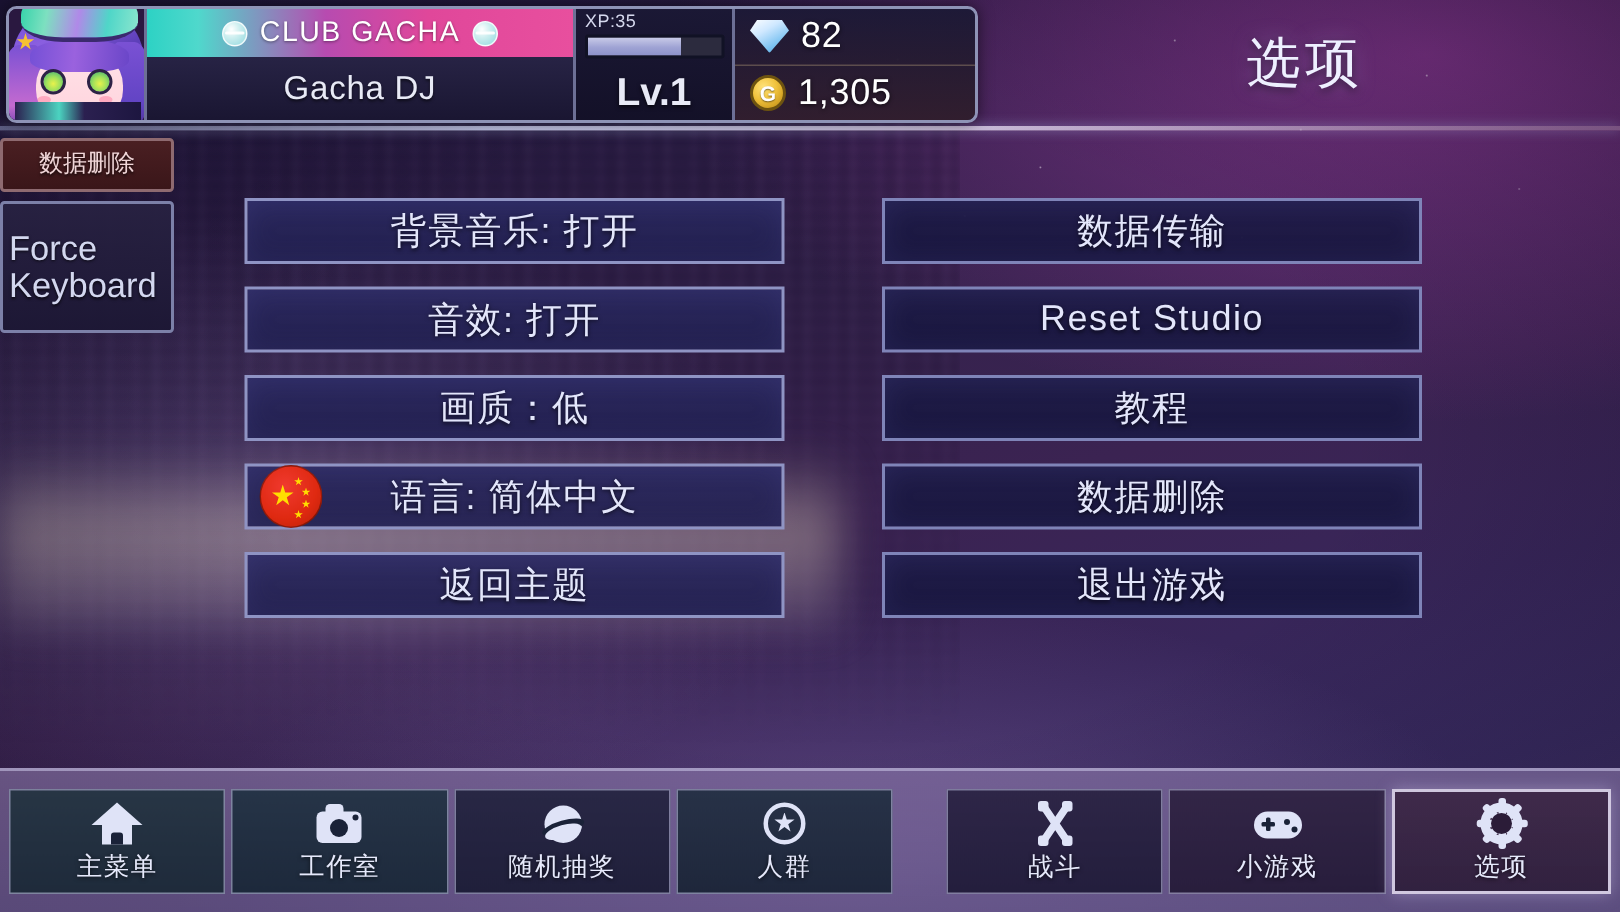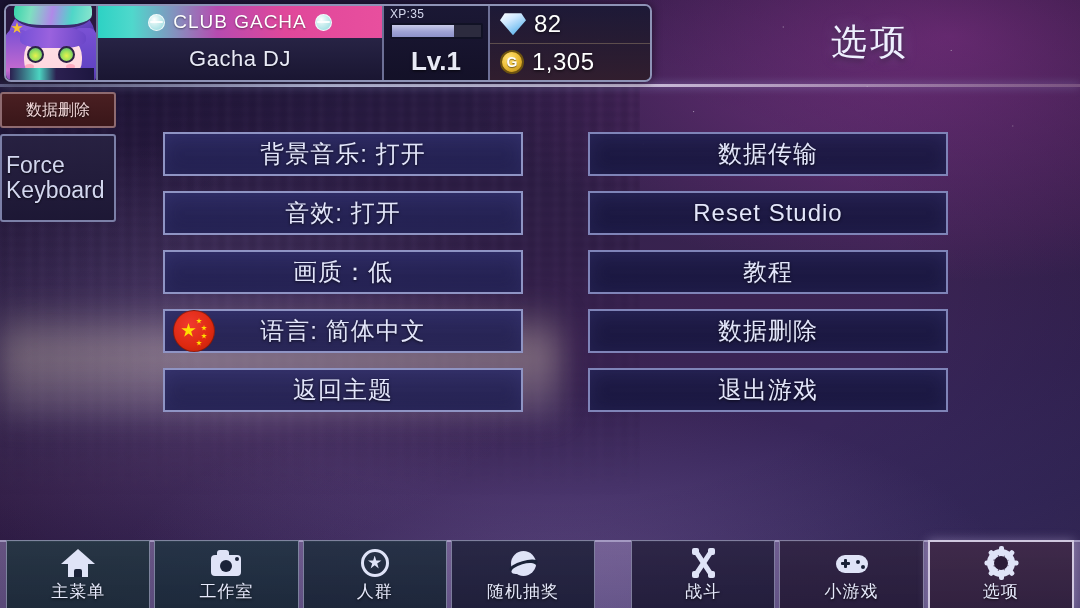--- a/index.html
+++ b/index.html
@@ -248,21 +248,21 @@
     clip-path:polygon(50% 0,61% 35%,98% 35%,68% 57%,79% 92%,50% 70%,21% 92%,32% 57%,2% 35%,39% 35%);
   }
   .flag-icon .s1{ left:7px;  top:12px; width:15px; height:15px; }
   .flag-icon .s2{ left:22px; top:7px;  width:6px;  height:6px; }
   .flag-icon .s3{ left:27px; top:14px; width:6px;  height:6px; }
   .flag-icon .s4{ left:27px; top:22px; width:6px;  height:6px; }
   .flag-icon .s5{ left:22px; top:29px; width:6px;  height:6px; }
 
   
   .navbar{
-    position:absolute; left:0; bottom:0; width:1080px; height:68px;
+    position:absolute; left:0; bottom:0; width:1080px; height:96px;
     background:linear-gradient(180deg, rgba(148,128,178,.55), rgba(120,104,156,.6));
     display:flex; align-items:center; padding:0 6px; gap:4px;
     border-top:2px solid rgba(215,210,240,.55);
   }
   .nav-item{
     flex:1 1 0; height:70px; border:1px solid rgba(200,200,235,.55);
     background:linear-gradient(180deg, rgba(26,36,56,.82), rgba(22,26,48,.86));
     display:flex; flex-direction:column; align-items:center; justify-content:center; gap:2px;
     color:#e6e9fb; position:relative;
   }
@@ -470,39 +470,39 @@
         <span class="ico-cam">
             <i class="hump"></i>
             <i class="body"></i>
             <i class="lens"></i>
             <i class="dot"></i>
           </span>
       </span>
       <span class="nav-label">工作室</span>
     </div>
 
-    <div class="nav-item a3">
-      <span class="nav-ico">
-        <span class="ico-star">
-            <i class="ring"></i>
-            <i class="st"></i>
-          </span>
-      </span>
-      <span class="nav-label">人群</span>
-    </div>
-
     <div class="nav-item a4">
       <span class="nav-ico">
         <span class="ico-ball">
             <i class="c"></i>
             <i class="band"></i>
             <i class="band2"></i>
           </span>
       </span>
       <span class="nav-label">随机抽奖</span>
+    </div>
+
+    <div class="nav-item a3">
+      <span class="nav-ico">
+        <span class="ico-star">
+            <i class="ring"></i>
+            <i class="st"></i>
+          </span>
+      </span>
+      <span class="nav-label">人群</span>
     </div>
 
     <div class="nav-item a5">
       <span class="nav-ico">
         <span class="ico-swords">
           <i class="b b1"></i>
             <i class="b b2"></i>
           <i class="t t1"></i>
             <i class="t t2"></i>
             <i class="t t3"></i>

